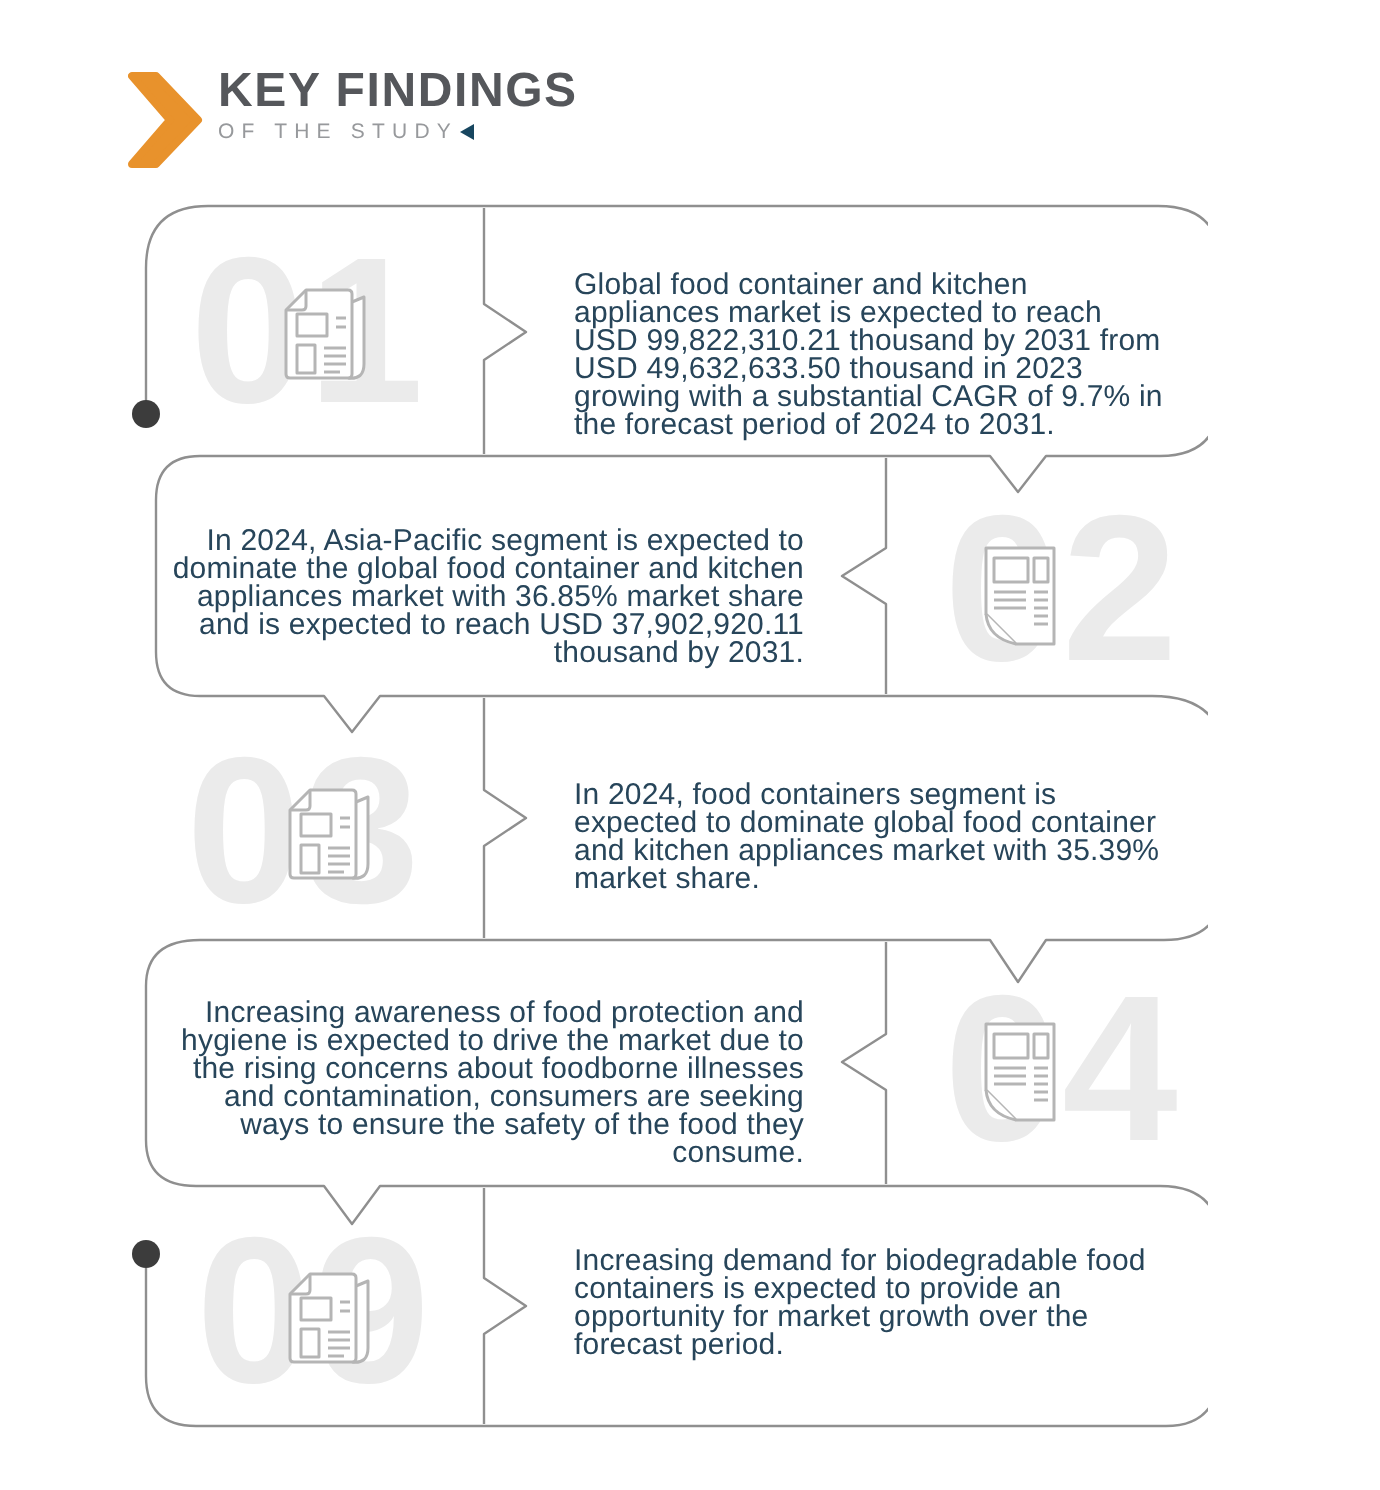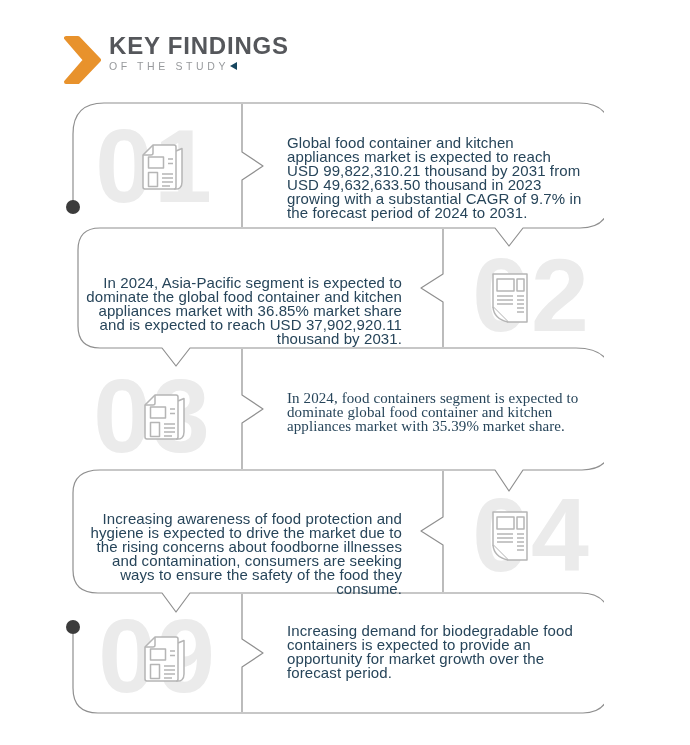--- a/index.html
+++ b/index.html
@@ -32,21 +32,21 @@
   
   .nicon{position:absolute;z-index:2;}
   
   #outline{position:absolute;left:0;top:0;z-index:3;pointer-events:none;}
   
   .txt{
     position:absolute;z-index:4;
     font-size:15px;line-height:14px;color:#27455A;letter-spacing:0.1px;
   }
   .txt.left{text-align:left;}
-  .txt.right{text-align:right;margin-top:12px;}
+  .txt.right{text-align:right;}
 </style>
 </head>
 <body>
 
 <div id="canvas">
 
   <div class="logo">
     <svg class="logo-arrow" width="38" height="48" viewBox="0 0 38 48">
       <polygon points="2,2 14,2 35,24 14,46 2,46 21,24" fill="#E8922C" stroke="#E8922C" stroke-width="4" stroke-linejoin="round"></polygon>
     </svg>
@@ -137,17 +137,17 @@
       <path d="M 242,349 L 242,395 L 263,409 L 242,423 L 242,469"></path>
       <path d="M 443,471 L 443,517 L 421,531 L 443,545 L 443,592"></path>
       <path d="M 242,594 L 242,639 L 263,653 L 242,667 L 242,712"></path>
     </g>
     <circle cx="73" cy="207" r="7" fill="#3C3C3C"></circle>
     <circle cx="73" cy="627" r="7" fill="#3C3C3C"></circle>
   </svg>
 
   <div class="txt left" style="left:287px;top:136px;width:300px;">Global food container and kitchen appliances market is expected to reach USD 99,822,310.21 thousand by 2031 from USD 49,632,633.50 thousand in 2023 growing with a substantial CAGR of 9.7% in the forecast period of 2024 to 2031.</div>
   <div class="txt right" style="left:84px;top:264px;width:318px;">In 2024, Asia-Pacific segment is expected to dominate the global food container and kitchen appliances market with 36.85% market share and is expected to reach USD 37,902,920.11 thousand by 2031.</div>
-  <div class="txt left" style="left:287px;top:391px;width:302px;font-family:Liberation Serif, serif;">In 2024, food containers segment is expected to dominate global food container and kitchen appliances market with 35.39% market share.</div>
+  <div class="txt left" style="left:287px;top:391px;width:302px;">In 2024, food containers segment is expected to dominate global food container and kitchen appliances market with 35.39% market share.</div>
   <div class="txt left" style="left:287px;top:624px;width:302px;">Increasing demand for biodegradable food containers is expected to provide an opportunity for market growth over the forecast period.</div>
   <div class="txt right" style="left:84px;top:500px;width:318px;">Increasing awareness of food protection and hygiene is expected to drive the market due to the rising concerns about foodborne illnesses and contamination, consumers are seeking ways to ensure the safety of the food they consume.</div>
 
 </div>
 
 </body></html>

